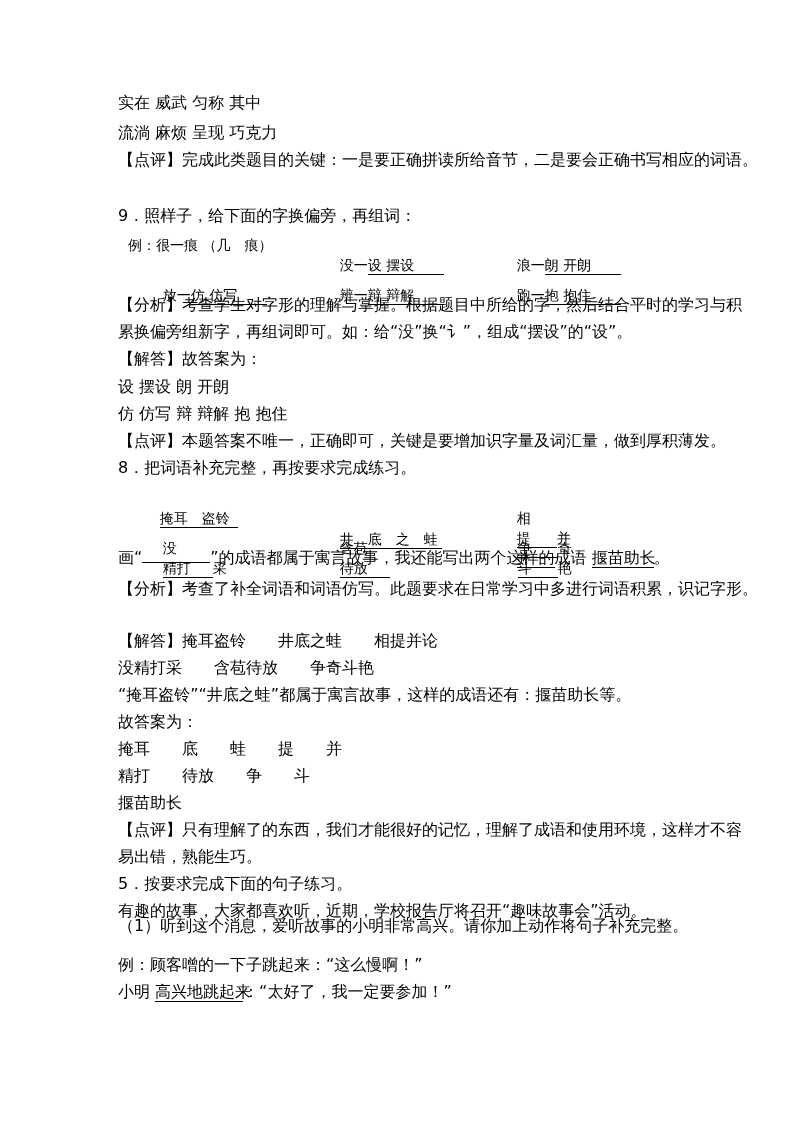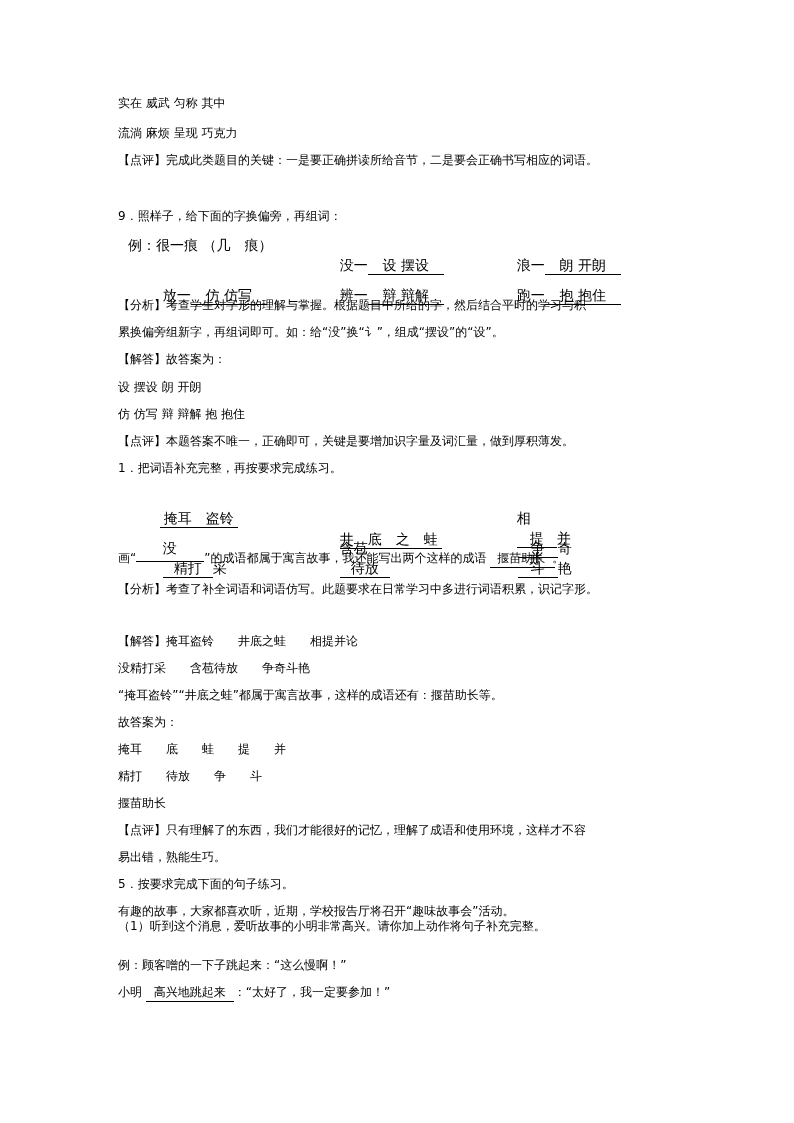--- a/index.html
+++ b/index.html
@@ -1,23 +1,23 @@
 <!DOCTYPE html>
 <html><head>
 <meta charset="utf-8">
 <style>
   html, body { margin: 0; padding: 0; background: #ffffff; }
   body {
     width: 794px; height: 1123px; position: relative; overflow: hidden;
     font-family: "DejaVu Sans", "Liberation Sans", sans-serif;
     color: #000000; font-size: 14px;
   }
-  .line { position: absolute; left: 118px; white-space: nowrap; line-height: 20px; font-size: 12px; }
+  .line { position: absolute; left: 118px; white-space: nowrap; line-height: 20px; font-size: 16px; }
   .cell { position: absolute; white-space: pre; line-height: 20px; font-size: 14px; }
-  .bl { display: inline-block; border-bottom: 1px solid #000; line-height: 18px; text-align: center; }
+  .bl { display: inline-block; border-bottom: 1px solid #000; line-height: 18px; }
 </style>
 </head>
 <body>
 
 <div>
 
   <div class="line" style="top:93px">实在 威武 匀称 其中</div>
   <div class="line" style="top:123px">流淌 麻烦 呈现 巧克力</div>
   <div class="line" style="top:150px">【点评】完成此类题目的关键：一是要正确拼读所给音节，二是要会正确书写相应的词语。</div>
 
@@ -40,21 +40,21 @@
   <div class="cell" style="left:499px;top:265px">
     <span>跑一</span><span class="bl" style="width:76px">抱 抱住</span>
   </div>
 
   <div class="line" style="top:295px">【分析】考查学生对字形的理解与掌握。根据题目中所给的字，然后结合平时的学习与积</div>
   <div class="line" style="top:322px">累换偏旁组新字，再组词即可。如：给“没”换“讠”，组成“摆设”的“设”。</div>
   <div class="line" style="top:349px">【解答】故答案为：</div>
   <div class="line" style="top:377px">设 摆设 朗 开朗</div>
   <div class="line" style="top:404px">仿 仿写 辩 辩解 抱 抱住</div>
   <div class="line" style="top:431px">【点评】本题答案不唯一，正确即可，关键是要增加识字量及词汇量，做到厚积薄发。</div>
-  <div class="line" style="top:458px">1．把词语补充完整，再按要求完成练习。</div>
+  <div class="line" style="top:458px">8．把词语补充完整，再按要求完成练习。</div>
 
   <div class="cell" style="left:142px;top:488px">
     <span class="bl" style="width:78px">掩耳　盗铃</span>
   </div>
   <div class="cell" style="left:322px;top:509px">
     <span class="bl" style="width:102px;text-align:left">井　底　之　蛙</span>
   </div>
   <div class="cell" style="left:499px;top:488px">
     <span>相</span>
     <span class="bl" style="width:40px">提</span><span>并</span>

